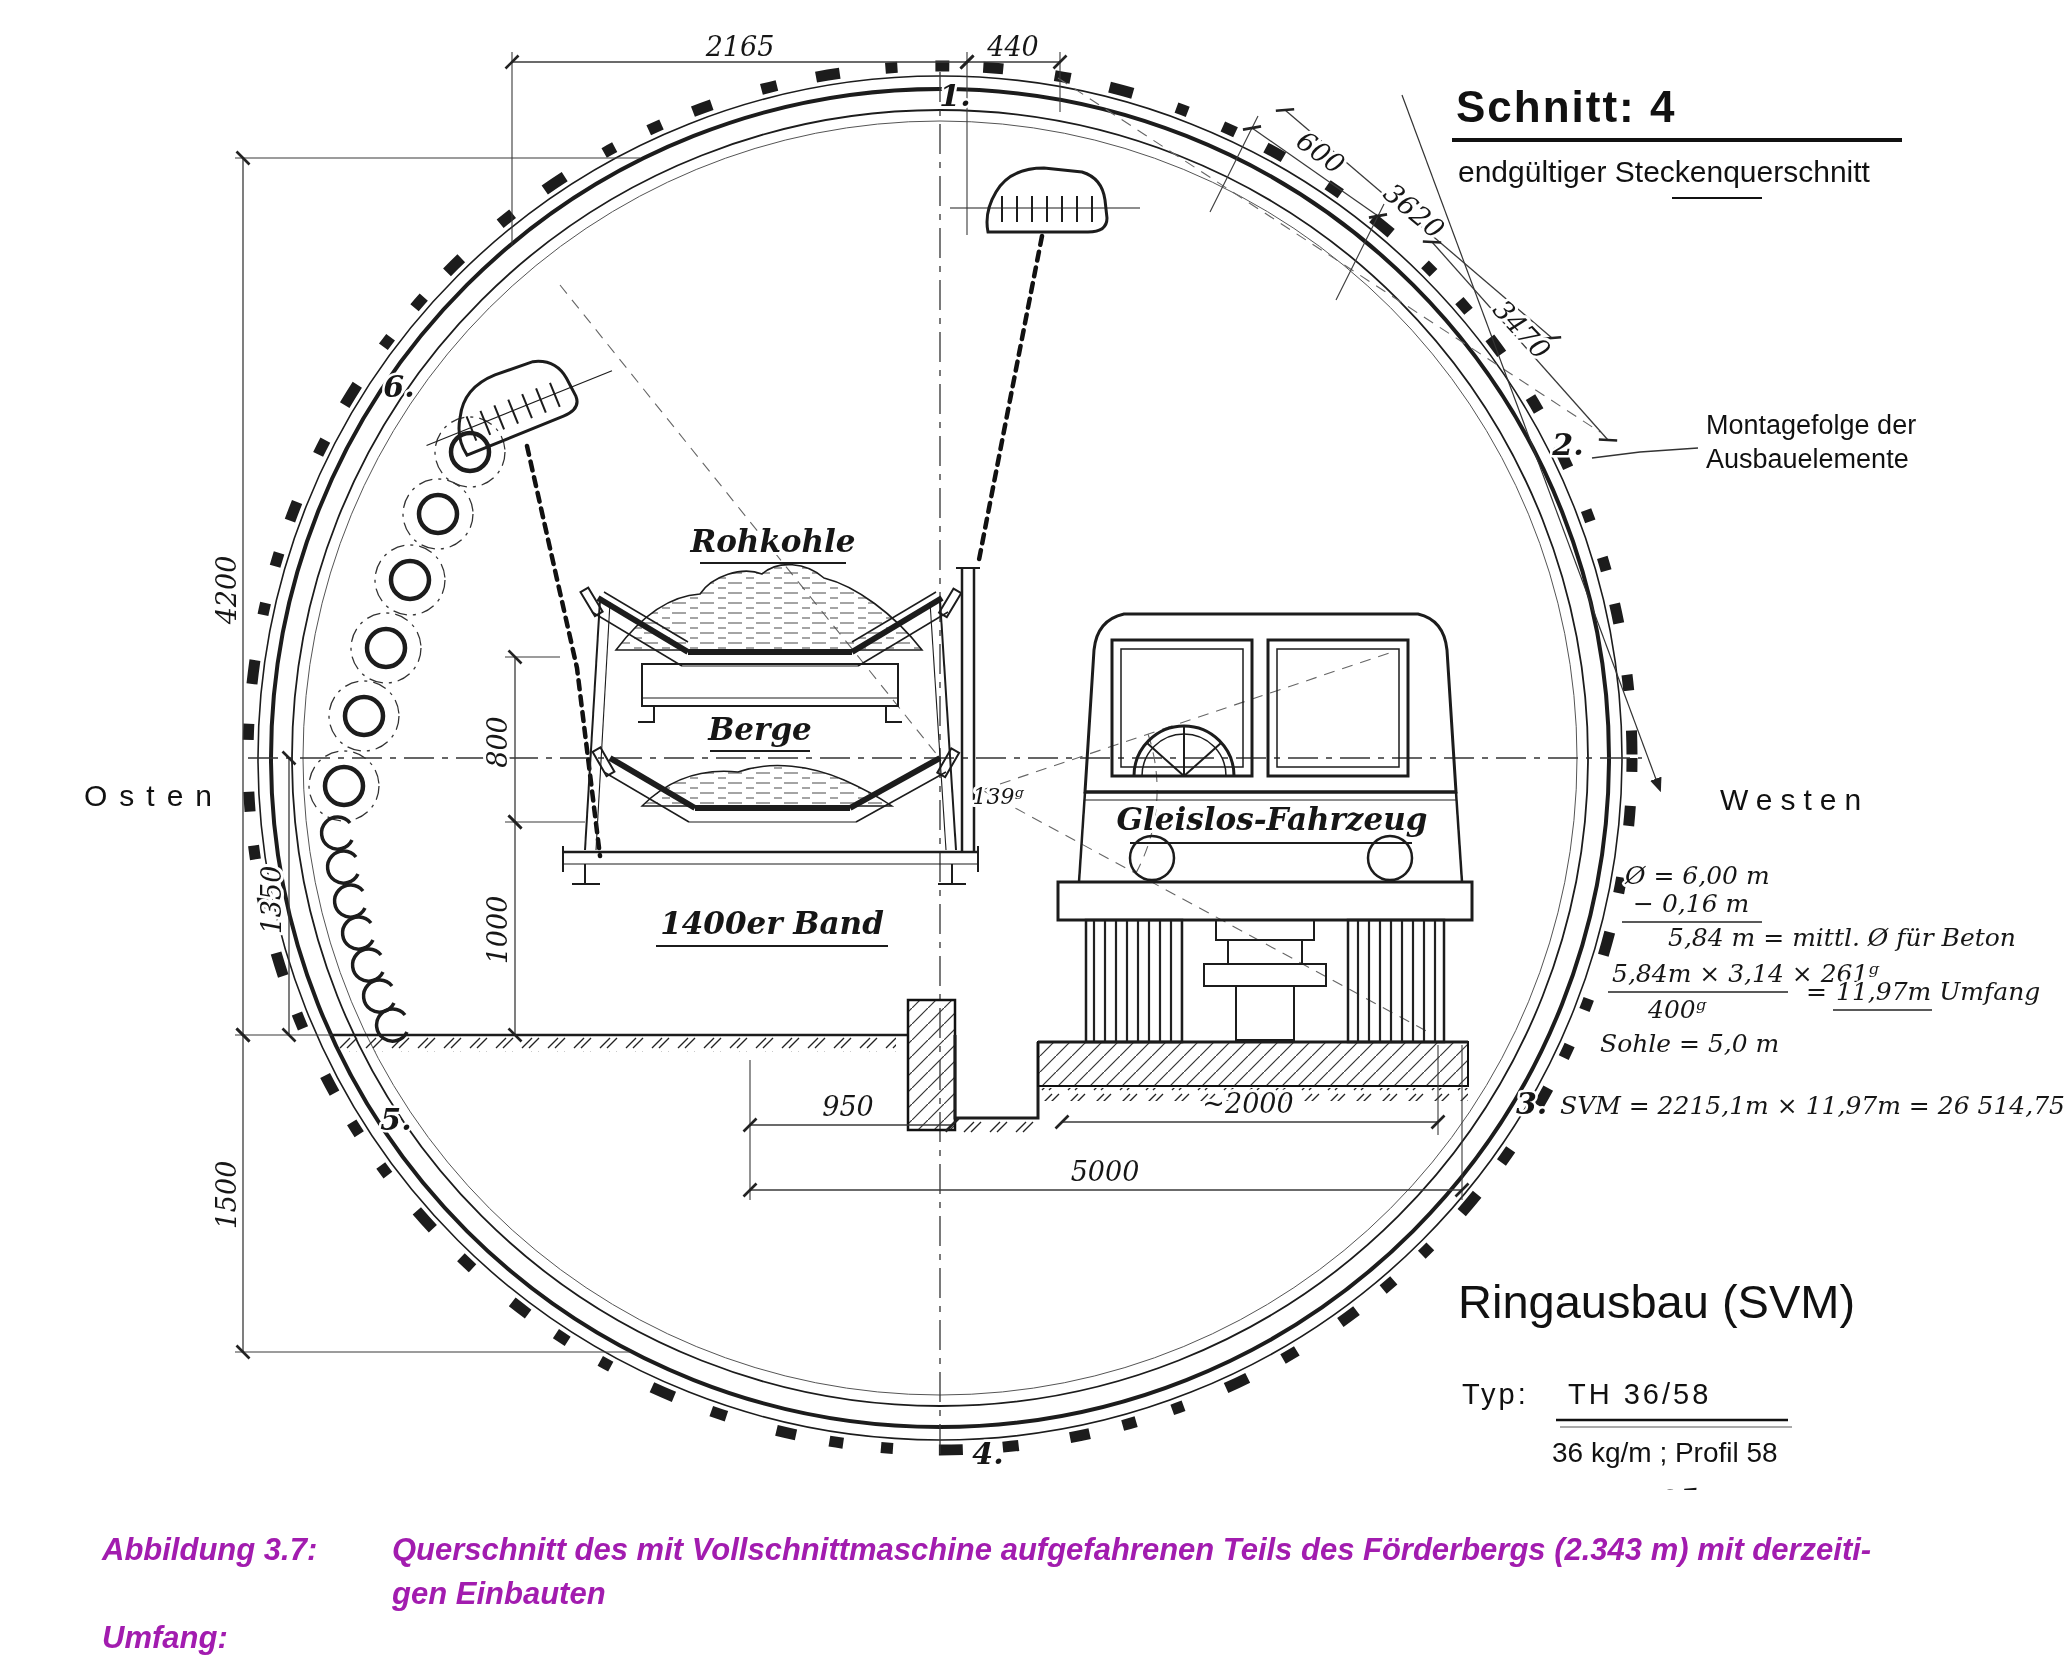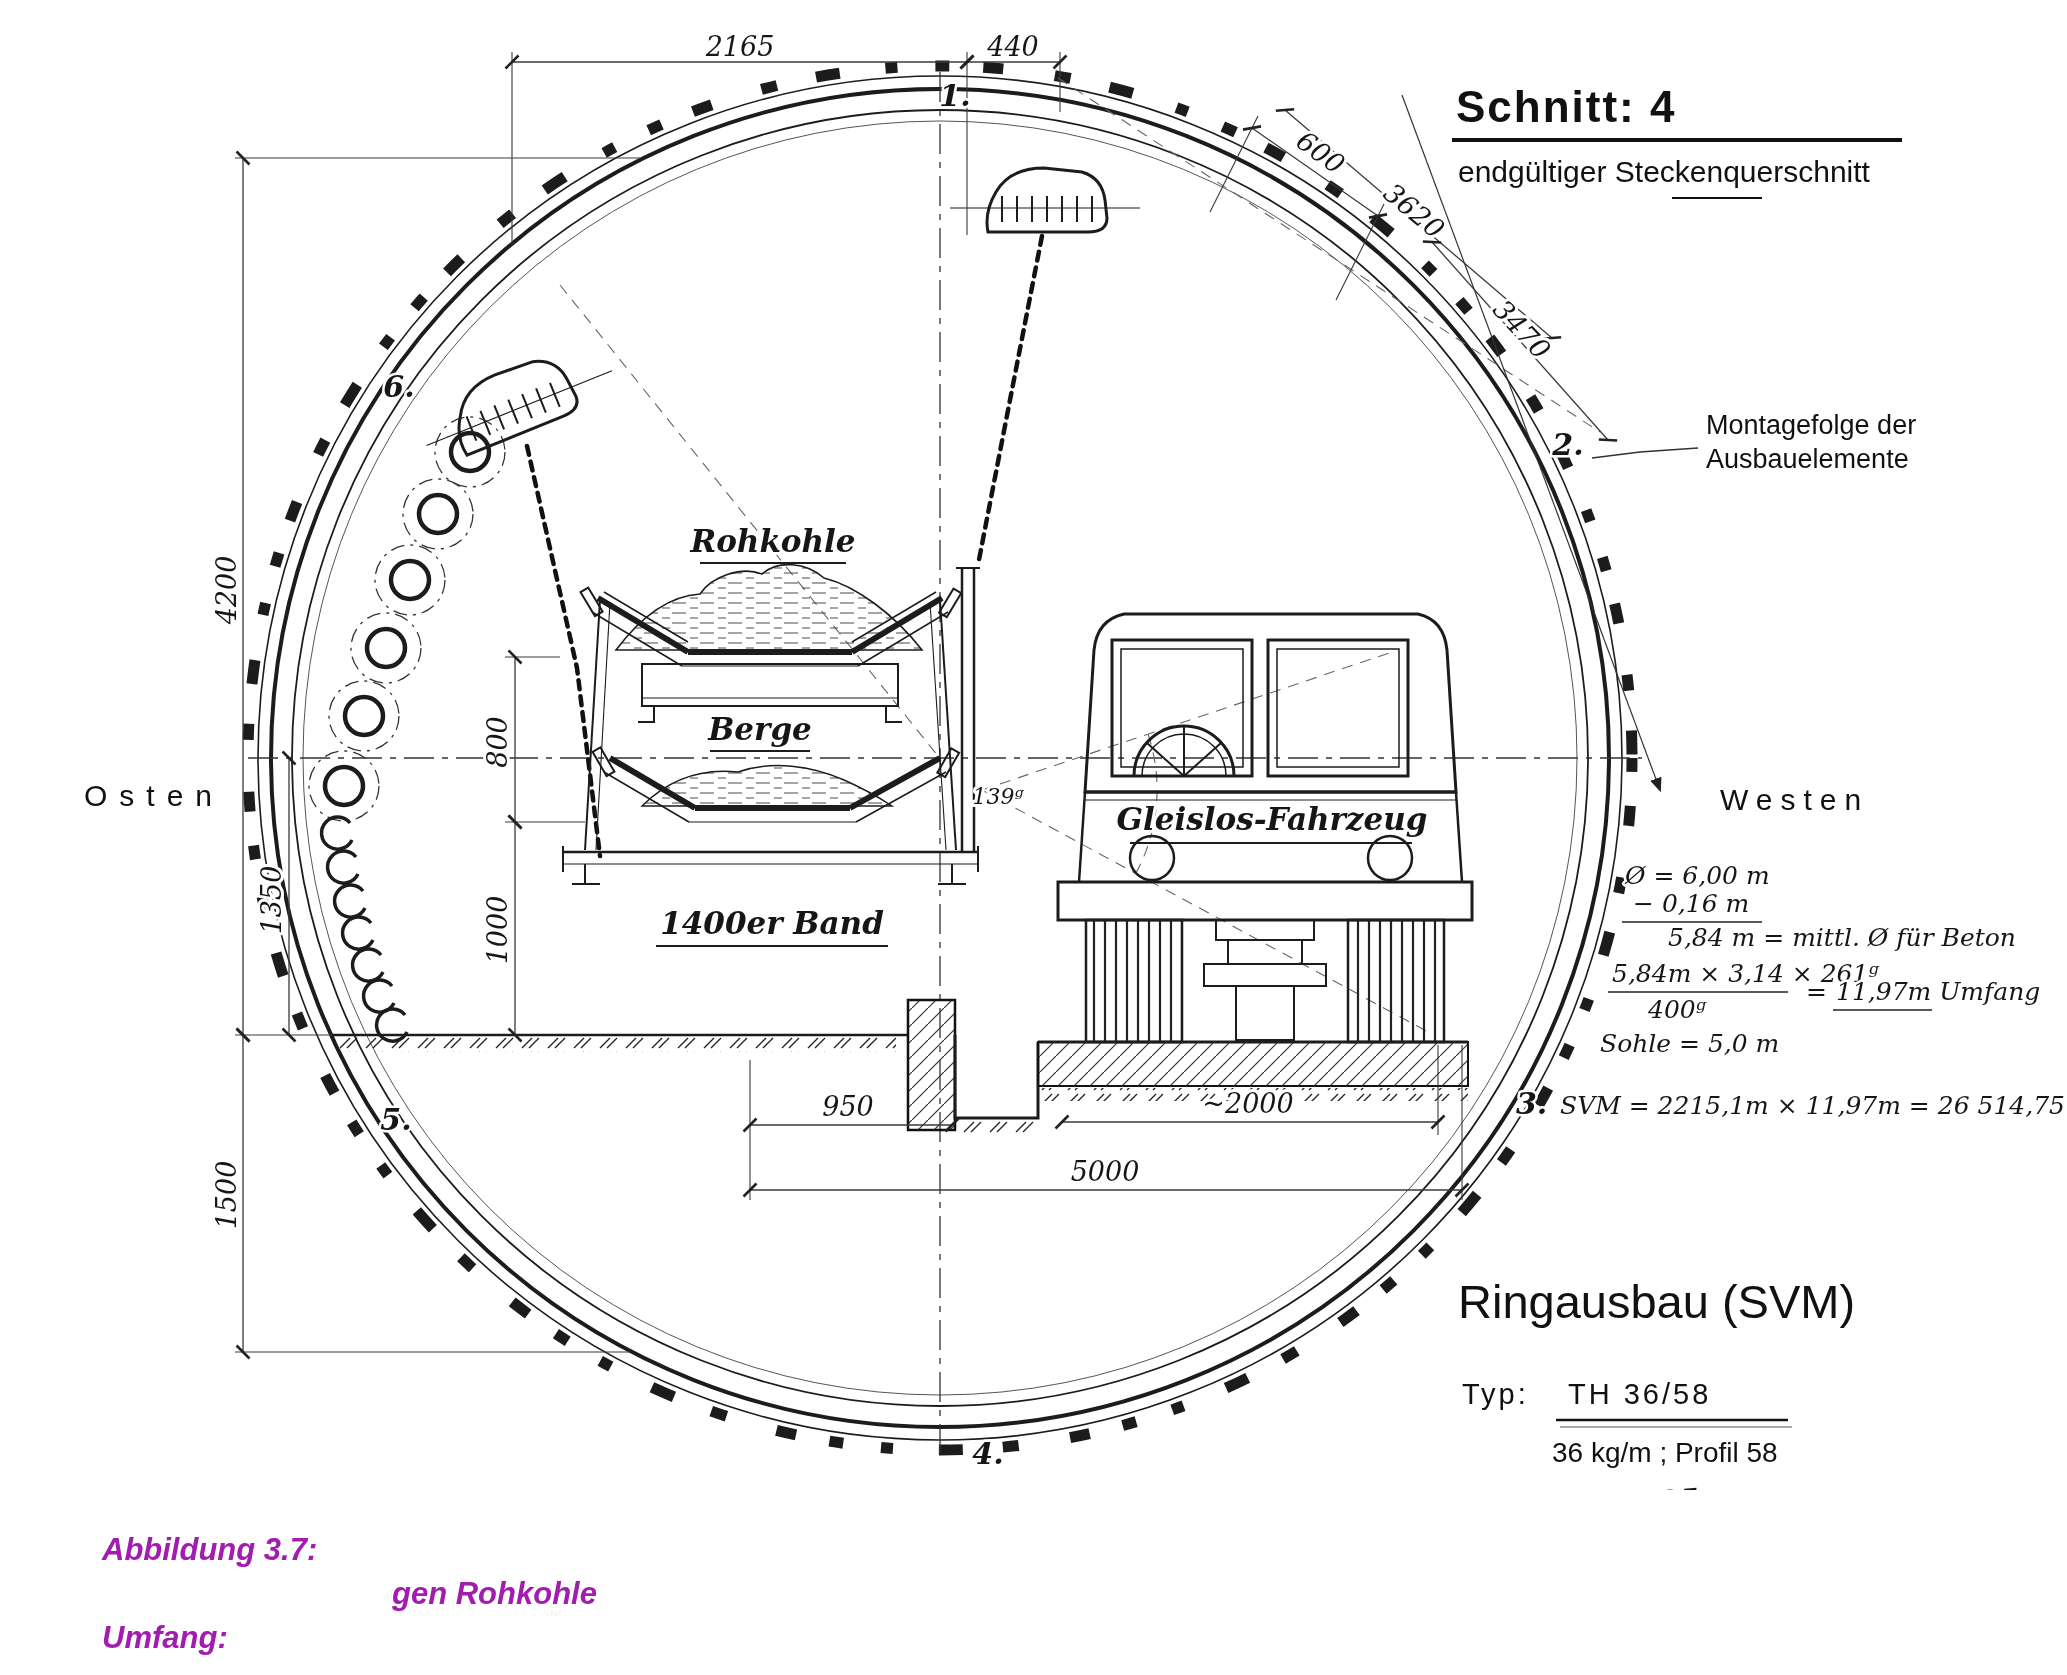--- a/index.html
+++ b/index.html
@@ -368,18 +368,18 @@
     <line x1="1560" y1="1427" x2="1792" y2="1427" stroke="#555" stroke-width="1"></line>
     <text x="1552" y="1462" class="tech t-prof">36 kg/m ; Profil 58</text>
     <text x="1608" y="1516" class="mIt" transform="rotate(-5 1640 1510)">1 : 25</text>
   </g>
 </svg>
 
 <div class="caption">
   <div class="cap-grid">
     <div>Abbildung 3.7:</div>
     <div>
-      <br>
-      <span>gen Rohkohle</span>
+      <span>Querschnitt des mit Vollschnittmaschine aufgefahrenen Teils des Förderbergs (2.343 m) mit derzeiti-</span><br>
+      <span>gen Einbauten</span>
     </div>
     <div>Umfang:</div>
   </div>
 </div>
 
 </body></html>

